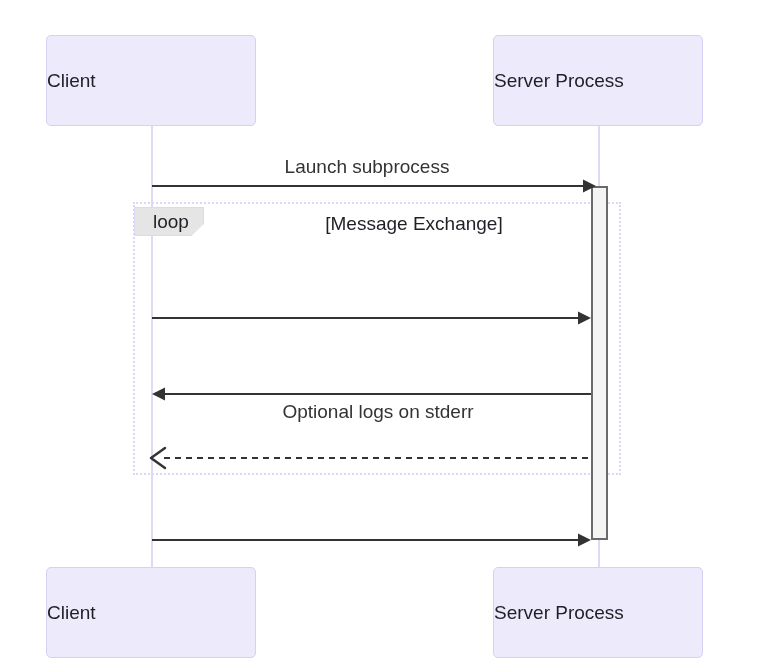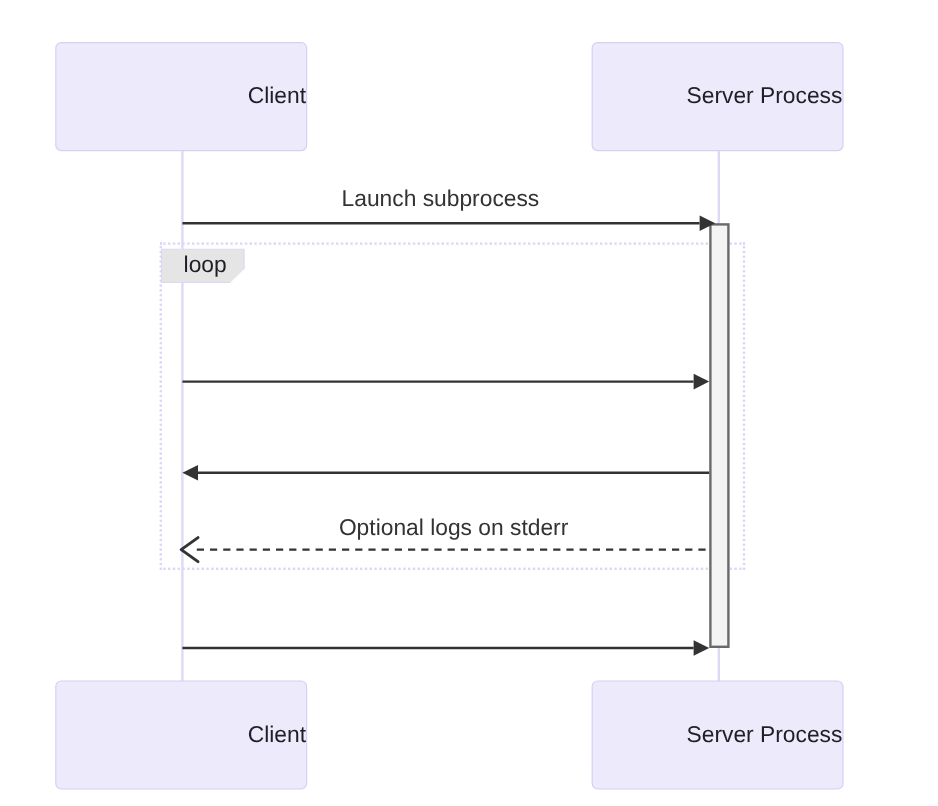--- a/index.html
+++ b/index.html
@@ -24,21 +24,21 @@
   }
 
   .actor-box {
     position: absolute;
     box-sizing: border-box;
     background: #ECEAFB;
     border: 1px solid #D6D0F3;
     border-radius: 5px;
     display: flex;
     align-items: center;
-    justify-content: flex-end;
+    justify-content: flex-start;
   }
   .actor-label {
     font-family: "Liberation Sans", sans-serif;
     font-size: 19px;
     color: #1f1f26;
     line-height: 1;
     white-space: nowrap;
   }
 
   .lifeline {
@@ -119,20 +119,23 @@
   <div class="actor-box" style="left:493px; top:35px; width:210px; height:91px;">
     <span class="actor-label">Server Process</span>
   </div>
 
   <div class="loop-box" style="left:133px; top:202px; width:488px; height:273px;"></div>
 
   <div class="loop-tab" style="left:134px; top:207px; width:70px; height:29px;">
     <span class="loop-tab-label">loop</span>
   </div>
 
+  <div class="loop-title" style="left:208px; top:214px; width:412px;">
+    <span>[Message Exchange]</span>
+  </div>
 
   <div class="activation" style="left:591px; top:186px; width:17px; height:354px;"></div>
 
   <div class="msg-label" style="left:147px; top:157px; width:440px;">
     <span>Launch subprocess</span>
   </div>
   <svg class="msg-svg" style="left:0px; top:0px; width:782px; height:672px;">
     <line x1="152" y1="186" x2="583" y2="186" stroke="#333333" stroke-width="2"></line>
     <polygon points="583,179.5 596,186 583,192.5" fill="#333333"></polygon>
   </svg>
@@ -140,21 +143,21 @@
   <svg class="msg-svg" style="left:0px; top:0px; width:782px; height:672px;">
     <line x1="152" y1="318" x2="578" y2="318" stroke="#333333" stroke-width="2"></line>
     <polygon points="578,311.5 591,318 578,324.5" fill="#333333"></polygon>
   </svg>
 
   <svg class="msg-svg" style="left:0px; top:0px; width:782px; height:672px;">
     <line x1="165" y1="394" x2="591" y2="394" stroke="#333333" stroke-width="2"></line>
     <polygon points="165,387.5 152,394 165,400.5" fill="#333333"></polygon>
   </svg>
 
-  <div class="msg-label" style="left:158px; top:431px; width:440px;">
+  <div class="msg-label" style="left:158px; top:402px; width:440px;">
     <span>Optional logs on stderr</span>
   </div>
   <svg class="msg-svg" style="left:0px; top:0px; width:782px; height:672px;">
     <line x1="164" y1="458" x2="591" y2="458" stroke="#333333" stroke-width="2" stroke-dasharray="6,5"></line>
     <polyline points="165,448 151,458 165,468" fill="none" stroke="#333333" stroke-width="2.5" stroke-linecap="round" stroke-linejoin="round"></polyline>
   </svg>
 
   <svg class="msg-svg" style="left:0px; top:0px; width:782px; height:672px;">
     <line x1="152" y1="540" x2="578" y2="540" stroke="#333333" stroke-width="2"></line>
     <polygon points="578,533.5 591,540 578,546.5" fill="#333333"></polygon>

